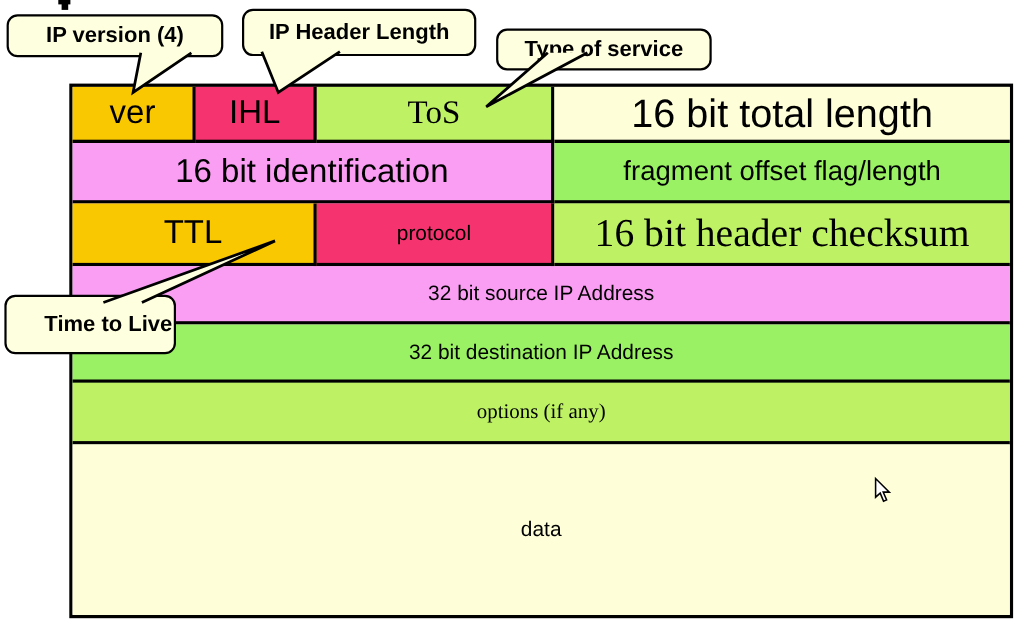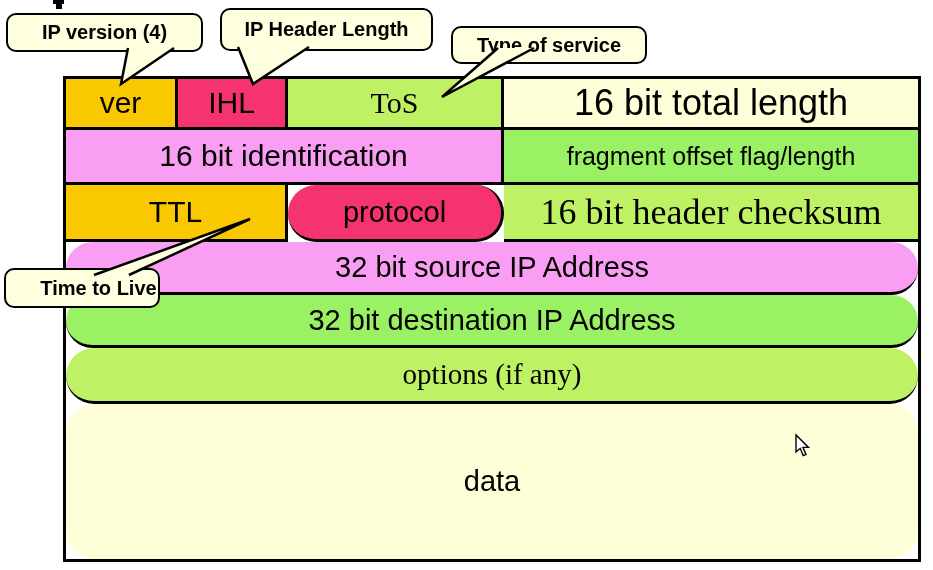--- a/index.html
+++ b/index.html
@@ -20,21 +20,21 @@
   .cell{
     box-sizing:border-box;border-right:3px solid #000;border-bottom:3px solid #000;
     display:flex;align-items:center;justify-content:center;
     font-size:36px;line-height:1;white-space:nowrap;
   }
   .last-col{border-right:none;}
   .last-row{border-bottom:none;}
   .span2{grid-column:span 2;}
   .span3{grid-column:span 3;}
   .span4{grid-column:span 4;}
-  .fs30{font-size:30px;} .fs29{font-size:29px;border-radius:28px;} .fs23{font-size:25px;}
+  .fs30{font-size:30px;} .fs29{font-size:19px;} .fs23{font-size:25px;}
   .c-gold{background:#FAC800;}
   .c-crimson{background:#F5336F;}
   .c-cyan{background:#bef264;font-family:Liberation Serif, serif;}
   .c-cream{background:#FEFFD8;}
   .c-pink{background:#FA9EF3;}
   .c-green{background:#9AF163;}
   
   .callout{
     position:absolute;box-sizing:border-box;background:#FEFFDE;
     border:2.5px solid #000;border-radius:10px;
@@ -70,21 +70,21 @@
     <div class="cell c-green span4 last-col fs29">32 bit destination IP Address</div>
 
     <div class="cell c-cyan span4 last-col fs29">options (if any)</div>
 
     <div class="cell c-cream span4 last-col last-row fs29">data</div>
   </div>
 
   <div class="callout" style="left:6px;top:13px;width:197px;height:39px;">IP version (4)</div>
   <div class="callout" style="left:220px;top:8px;width:213px;height:43px;">IP Header Length</div>
   <div class="callout" style="left:451px;top:26px;width:196px;height:38px;">Type of service</div>
-  <div class="callout" style="left:4px;top:268px;width:156px;height:40px;padding-left:33px;">Time to Live</div>
+  <div class="callout" style="left:4px;top:268px;width:156px;height:54px;padding-left:33px;">Time to Live</div>
 
   <svg id="overlay" viewBox="0 0 933 570">
     <g>
       <path d="M128,48 L121,84 L174,48 Z" fill="#FEFFDE" stroke="none"></path>
       <path d="M128,48 L121,84 L174,48" fill="none" stroke="#000" stroke-width="2.5"></path>
     </g>
     <g>
       <path d="M238,47 L253,84 L309,47 Z" fill="#FEFFDE" stroke="none"></path>
       <path d="M238,47 L253,84 L309,47" fill="none" stroke="#000" stroke-width="2.5"></path>
     </g>

